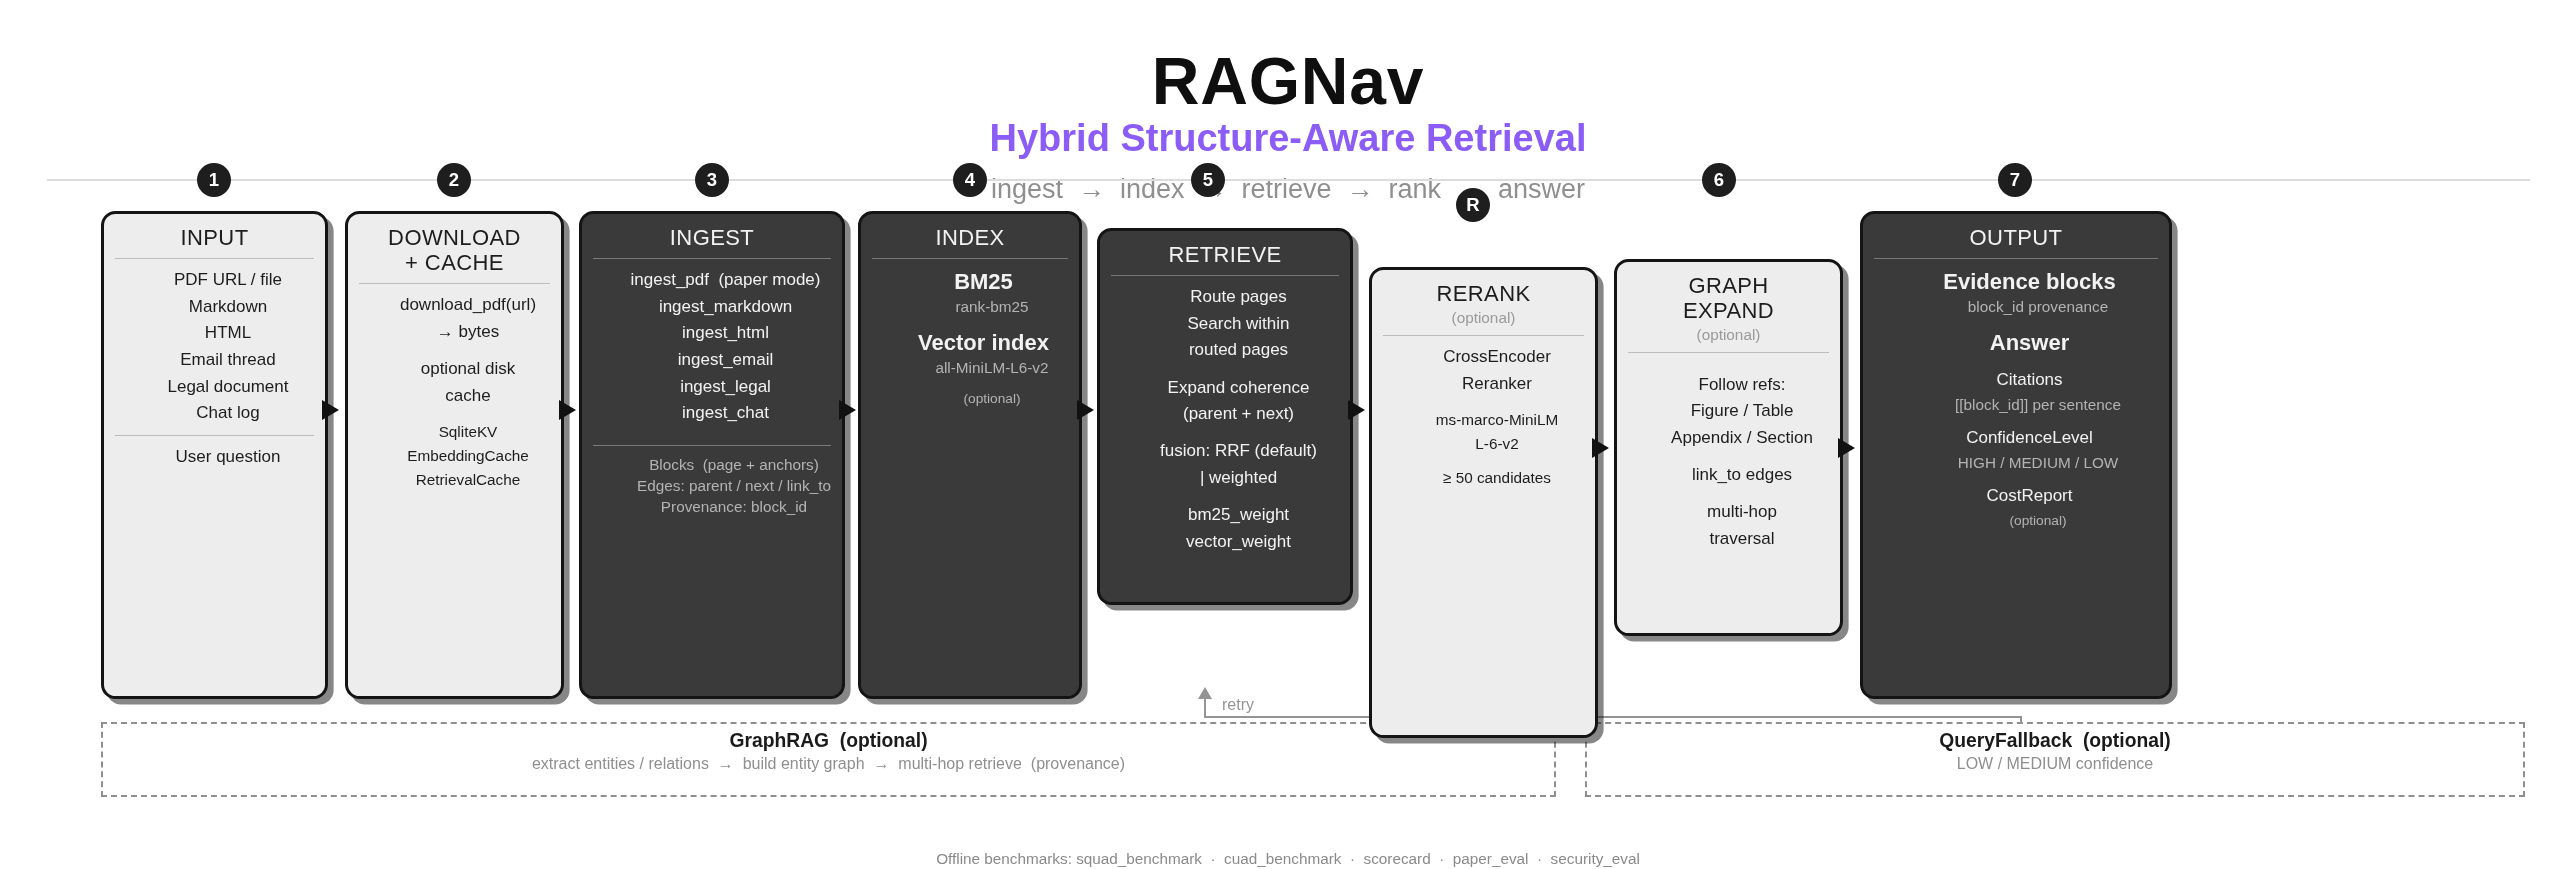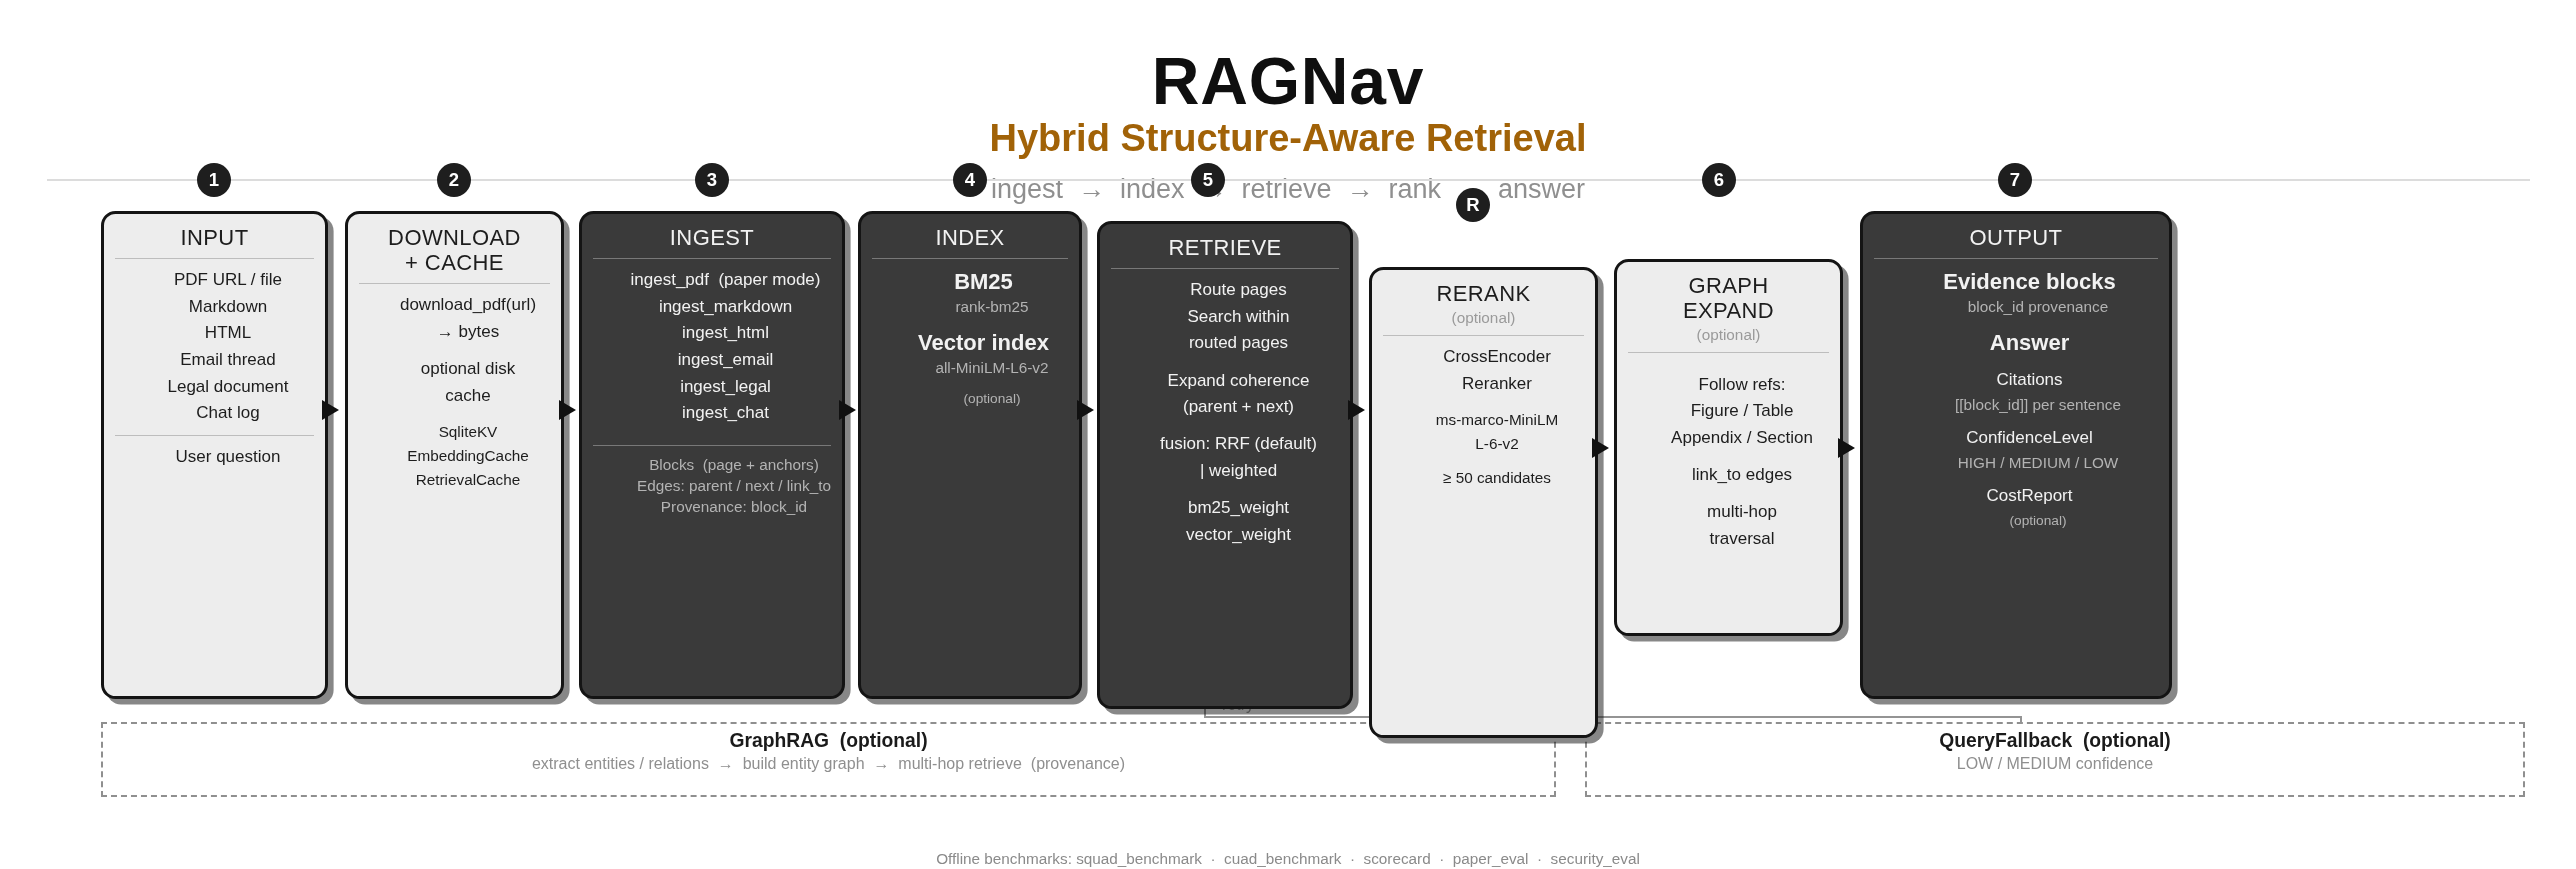--- a/index.html
+++ b/index.html
@@ -4,21 +4,21 @@
 <style>
   html,body { margin:0; padding:0; }
   body {
     width:2576px; height:869px; position:relative; overflow:hidden;
     background:#ffffff; font-family:"Liberation Sans", sans-serif; color:#111;
   }
   .abs { position:absolute; }
   .center-text { left:0; width:100%; text-align:center;margin-top:32px; }
 
   .main-title   { top:11.3px;  font-size:66px; font-weight:bold; color:#0f0f0f; letter-spacing:0.8px; }
-  .sub-title    { top:85px; font-size:38px; font-weight:bold; color:#a16207; }
+  .sub-title    { top:85px; font-size:38px; font-weight:bold; color:#8b5cf6; }
   .pipeline     { top:142px; font-size:27px; color:#8f8f8f; white-space:pre-wrap; }
 
   .timeline { left:47px; top:179px; width:2483px; height:1.6px; background:#dcdcdc; }
 
   .badge {
     width:34px; height:34px; border-radius:50%; background:#1e1e1e; color:#ffffff;
     font-size:18.5px; font-weight:bold; display:flex; align-items:center; justify-content:center;
     transform:translate(-50%,-50%); z-index:6;
   }
 
@@ -137,21 +137,21 @@
     </div>
     <div class="rule"></div>
     <div class="row strong">BM25</div>
     <div class="row muted">rank-bm25</div>
     <div class="gap"></div>
     <div class="row strong">Vector index</div>
     <div class="row muted">all-MiniLM-L6-v2</div>
     <div class="gap"></div>
     <div class="row muted tiny">(optional)</div>
   </div>
-<div class="abs card dark" style="left:1097px;top:221px;width:256px;height:488px">
+<div class="abs card dark" style="left:1097px;top:228px;width:256px;height:377px">
     <div class="card-head">
       <div class="card-title-line">RETRIEVE</div>
     </div>
     <div class="rule"></div>
     <div class="row">Route pages</div>
     <div class="row">Search within</div>
     <div class="row">routed pages</div>
     <div class="gap"></div>
     <div class="row">Expand coherence</div>
     <div class="row">(parent + next)</div>

